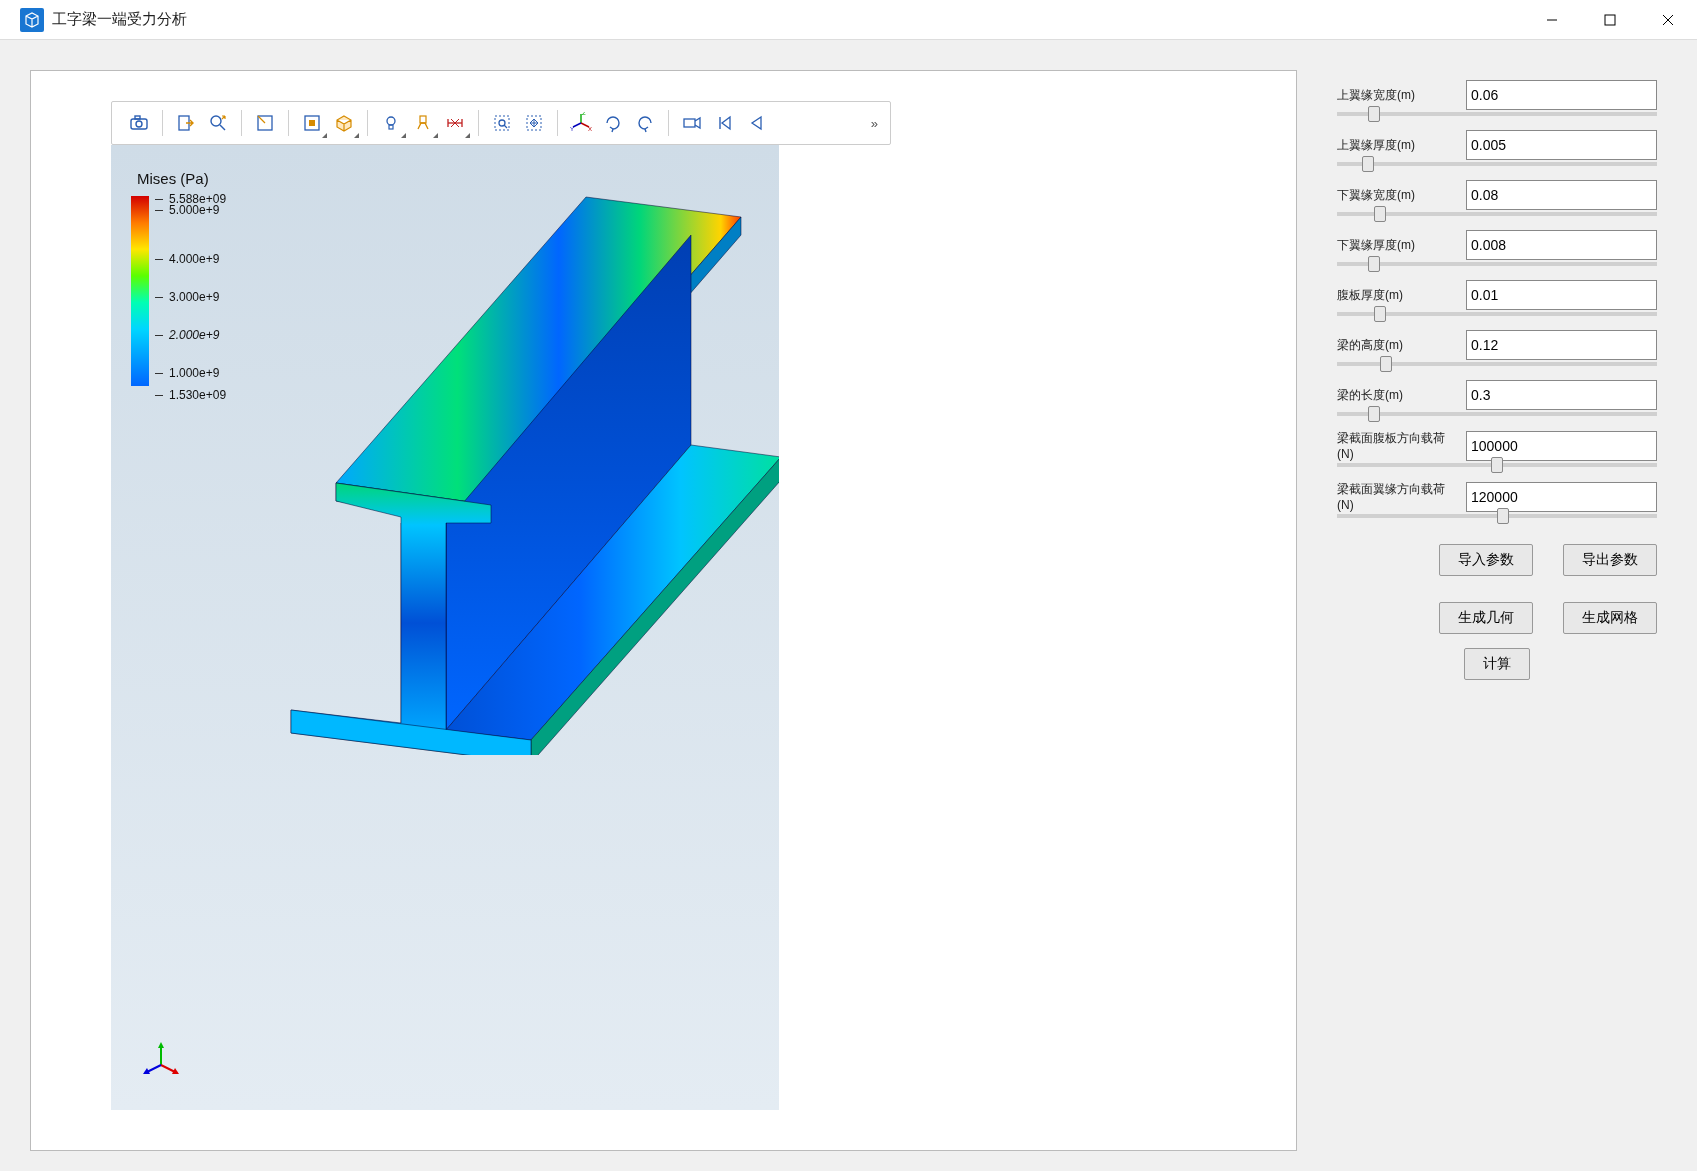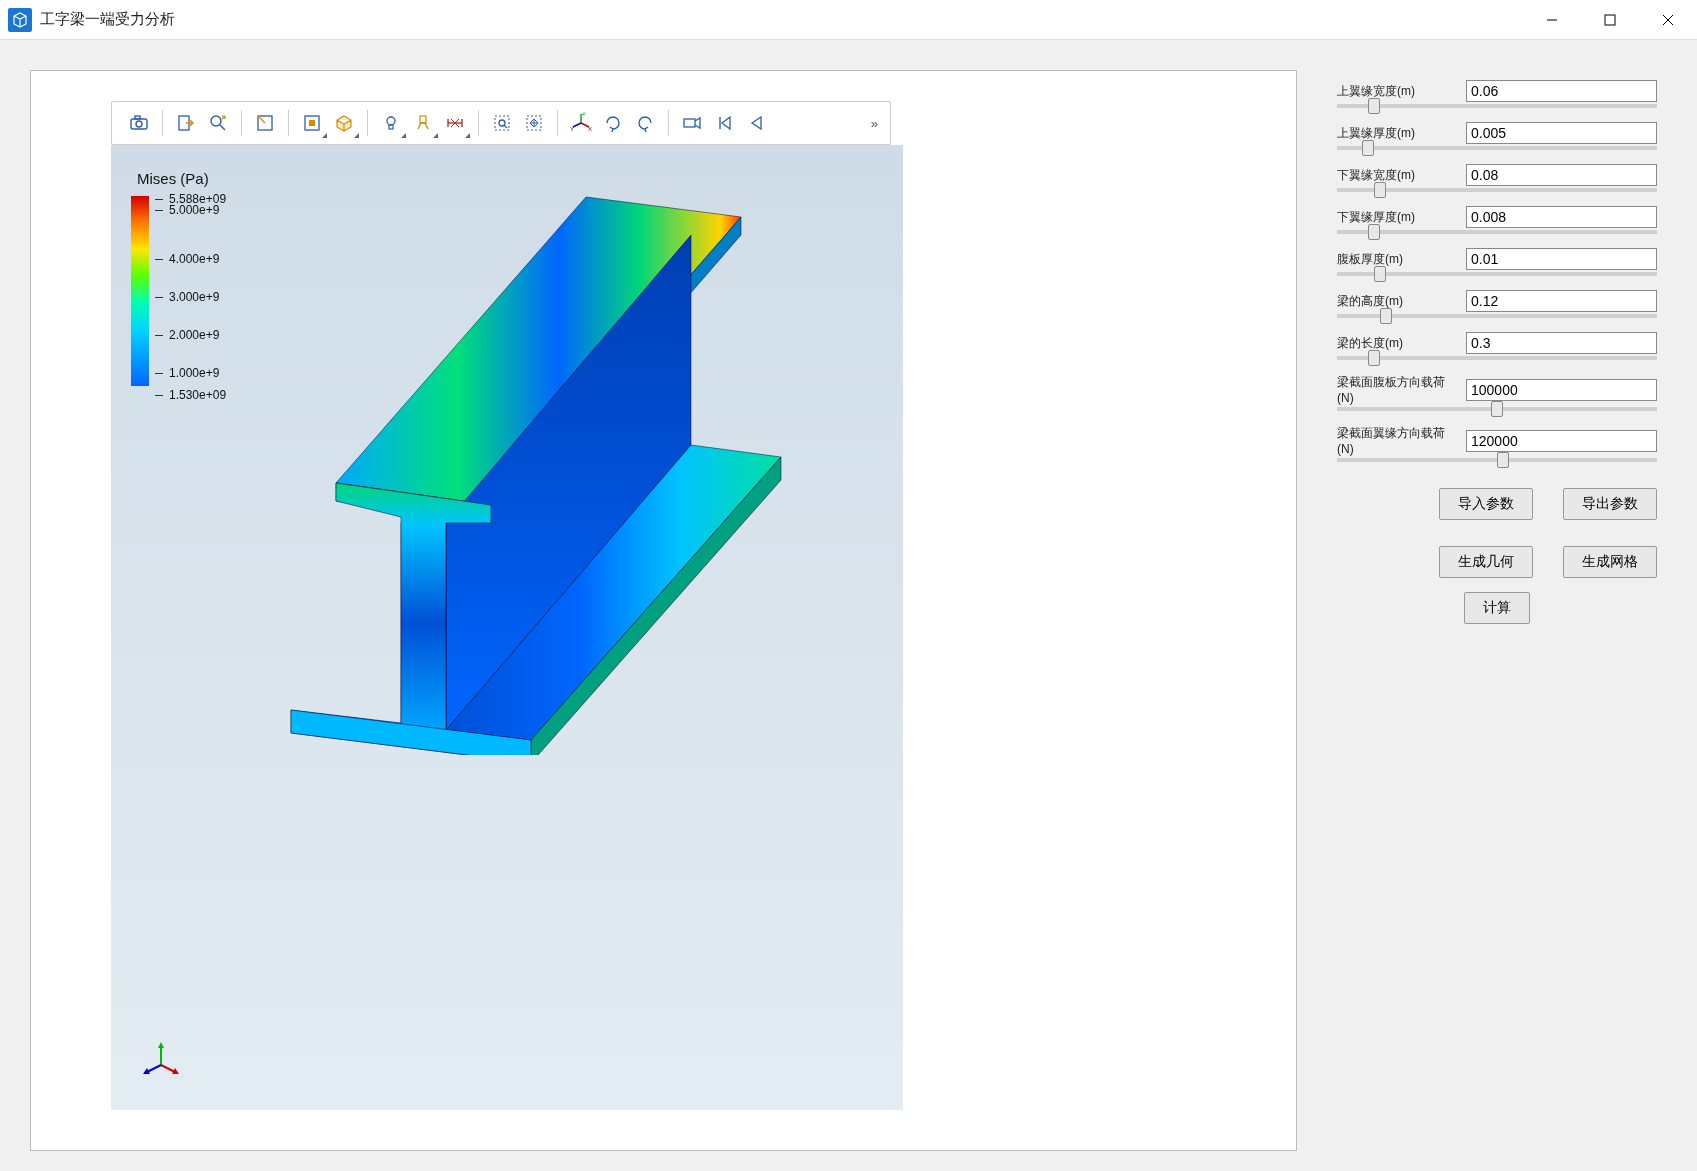--- a/index.html
+++ b/index.html
@@ -10,21 +10,21 @@
   width: 1697px;
   height: 1171px;
   overflow: hidden;
 }
 .titlebar {
   height: 40px;
   background: #fff;
   border-bottom: 1px solid #ddd;
   display: flex;
   align-items: center;
-  padding-left: 8px;
+  padding-left: 20px;
 }
 .app-icon {
   width: 24px; height: 24px;
   background: #1976d2;
   display: inline-flex;
   align-items: center;
   justify-content: center;
   color: #fff;
   margin-right: 8px;
   border-radius: 2px;
@@ -96,21 +96,21 @@
   border-left: 5px solid transparent;
   border-bottom: 5px solid #666;
 }
 .tool-more { margin-left: auto; color: #555; font-size: 13px; }
 
 .viewport {
   flex: 1;
   background: linear-gradient(to bottom, #cfdce7 0%, #e4ecf3 100%);
   position: relative;
   overflow: hidden;
-  width: 792px;
+  width: 668px;
 }
 .legend {
   position: absolute;
   left: 20px; top: 25px;
   font-size: 13px;
   color: #111;
 }
 .legend-title { font-size: 15px; margin-bottom: 6px; margin-left: 6px; }
 .legend-bar {
   width: 18px; height: 190px;
@@ -142,21 +142,21 @@
 .param-row {
   display: flex;
   align-items: center;
   gap: 16px;
 }
 .param-label { width: 120px; font-size: 12px; color: #222; }
 .param-input {
   flex: 1;
   border: 1px solid #888;
   background: #fff;
-  height: 22px;
+  height: 30px;
   padding: 0 4px;
   font-size: 14px;
   font-family: inherit;
 }
 .slider {
   -webkit-appearance: none;
   width: 100%;
   height: 4px;
   background: #d0d0d0;
   outline: none;
@@ -357,21 +357,21 @@
                 <span>5.000e+9</span>
               </div>
               <div class="legend-tick" style="top: 60px;">
                 <span class="dash"></span>
                 <span>4.000e+9</span>
               </div>
               <div class="legend-tick" style="top: 98px;">
                 <span class="dash"></span>
                 <span>3.000e+9</span>
               </div>
-              <div class="legend-tick" style="top: 136px;">
+              <div class="legend-tick" style="top: 136px; font-style: italic;">
                 <span class="dash"></span>
                 <span>2.000e+9</span>
               </div>
               <div class="legend-tick" style="top: 174px;">
                 <span class="dash"></span>
                 <span>1.000e+9</span>
               </div>
               <div class="legend-tick" style="top: 196px;">
                 <span class="dash"></span>
                 <span>1.530e+09</span>

